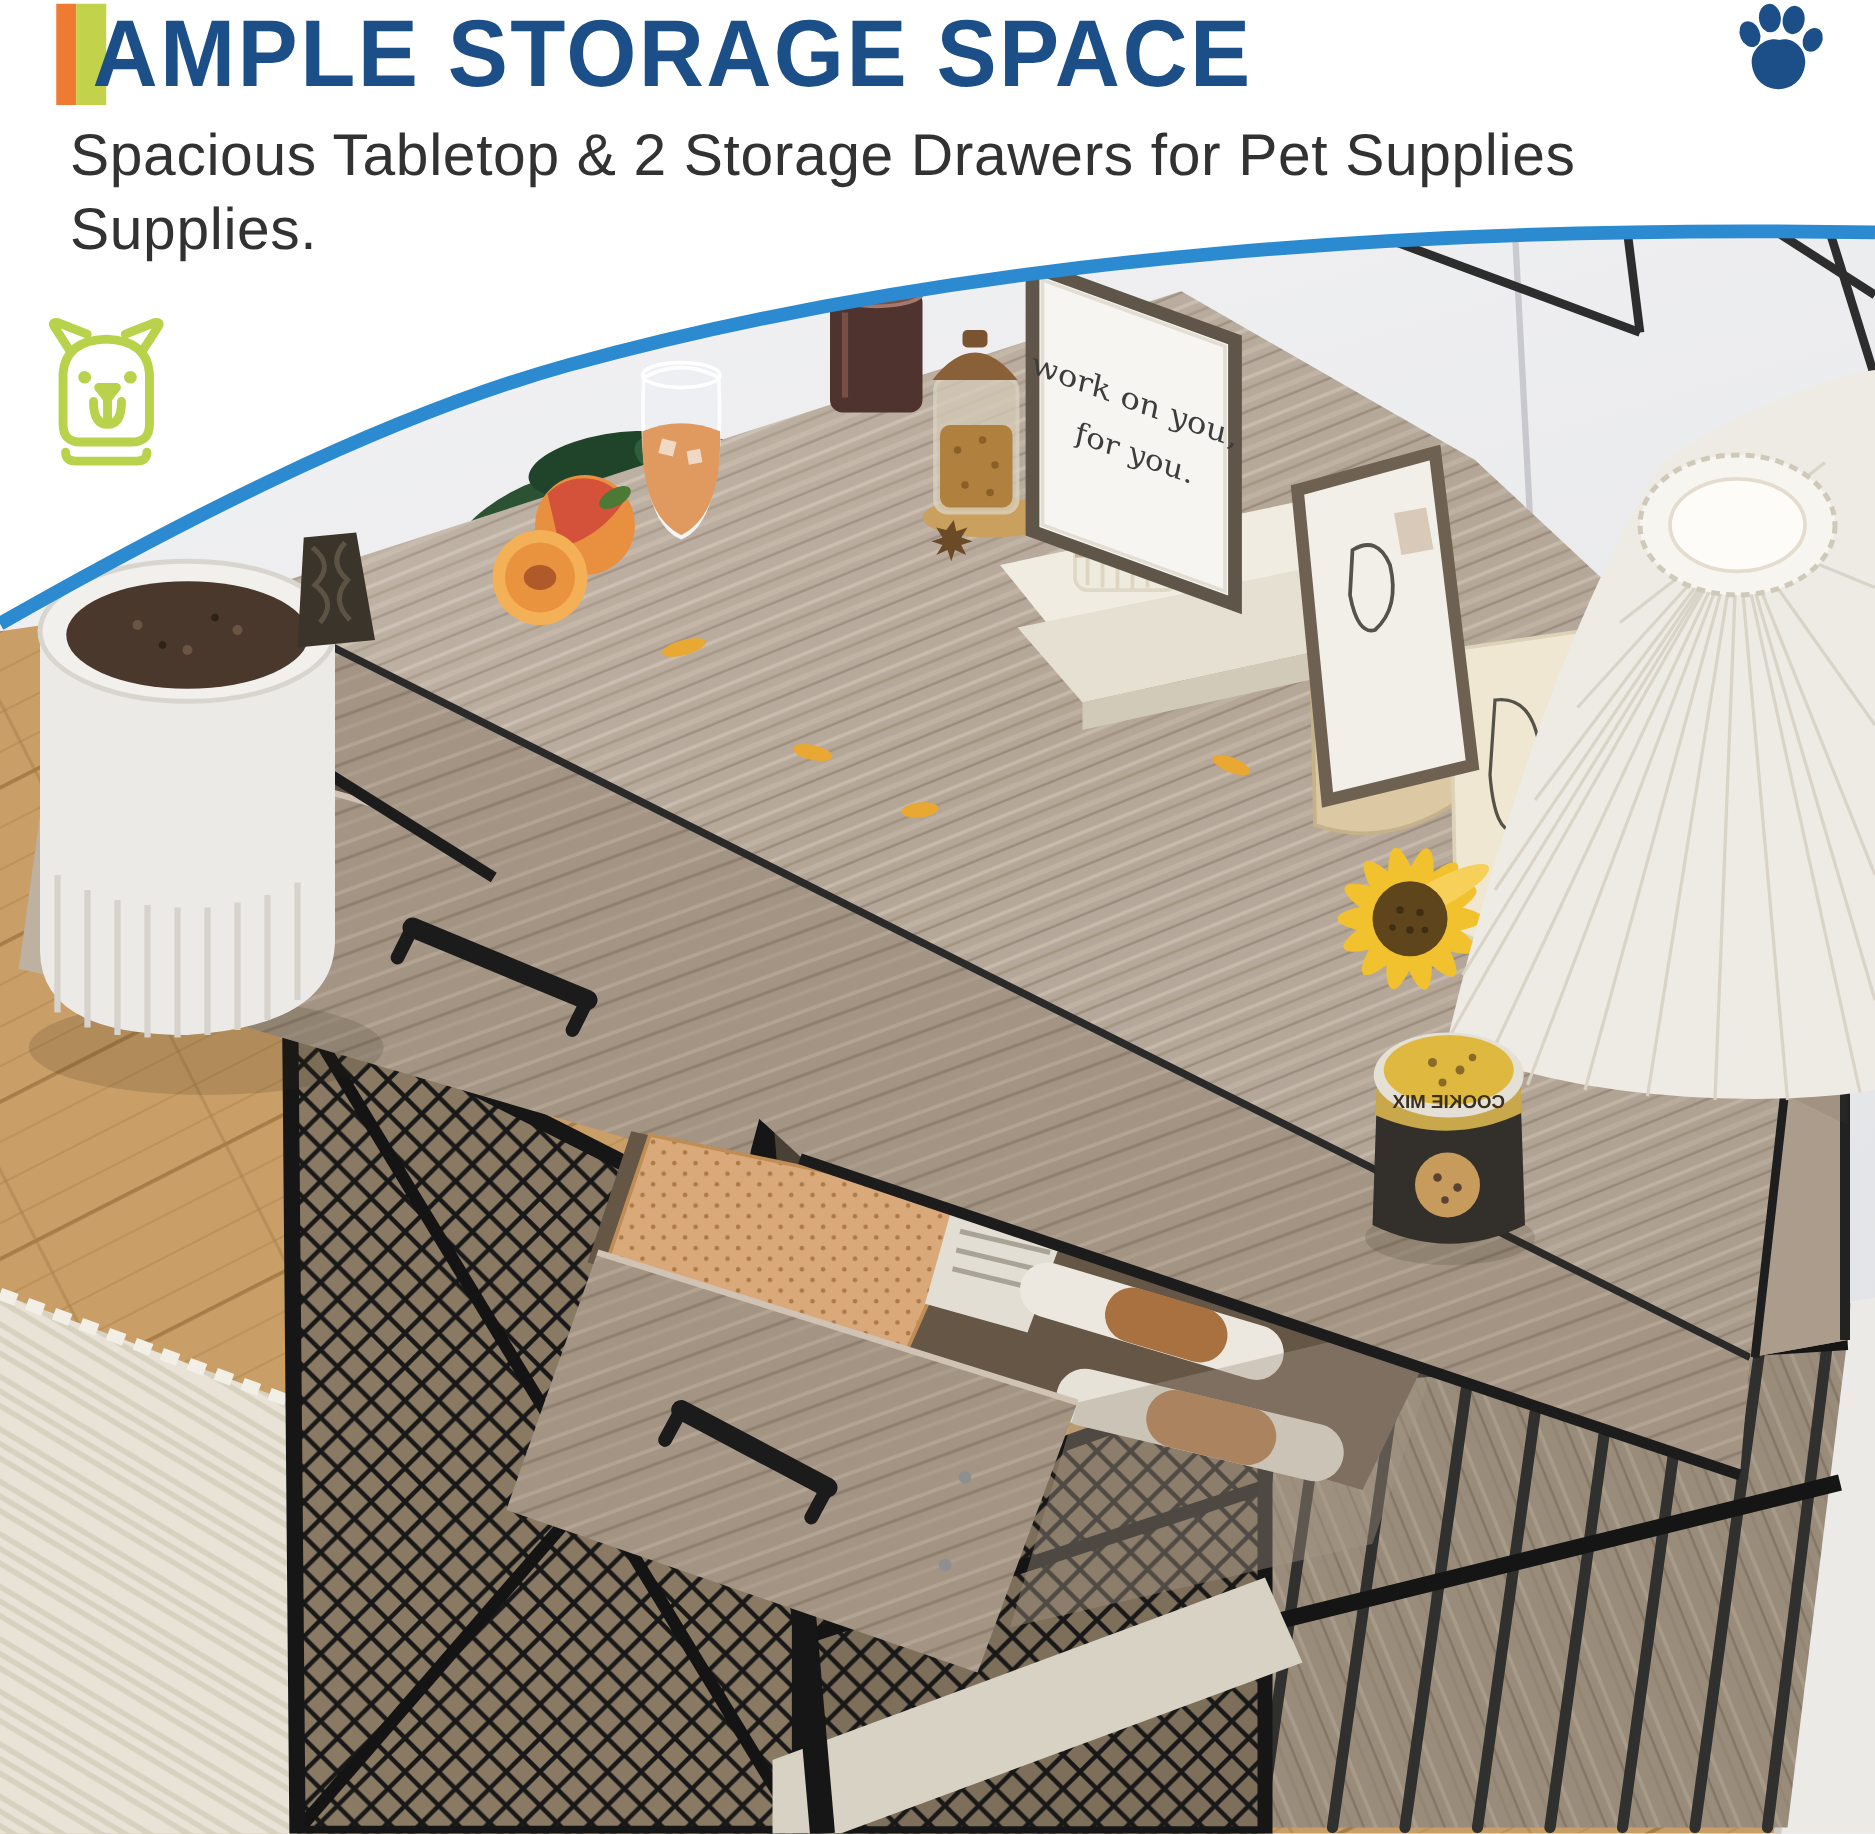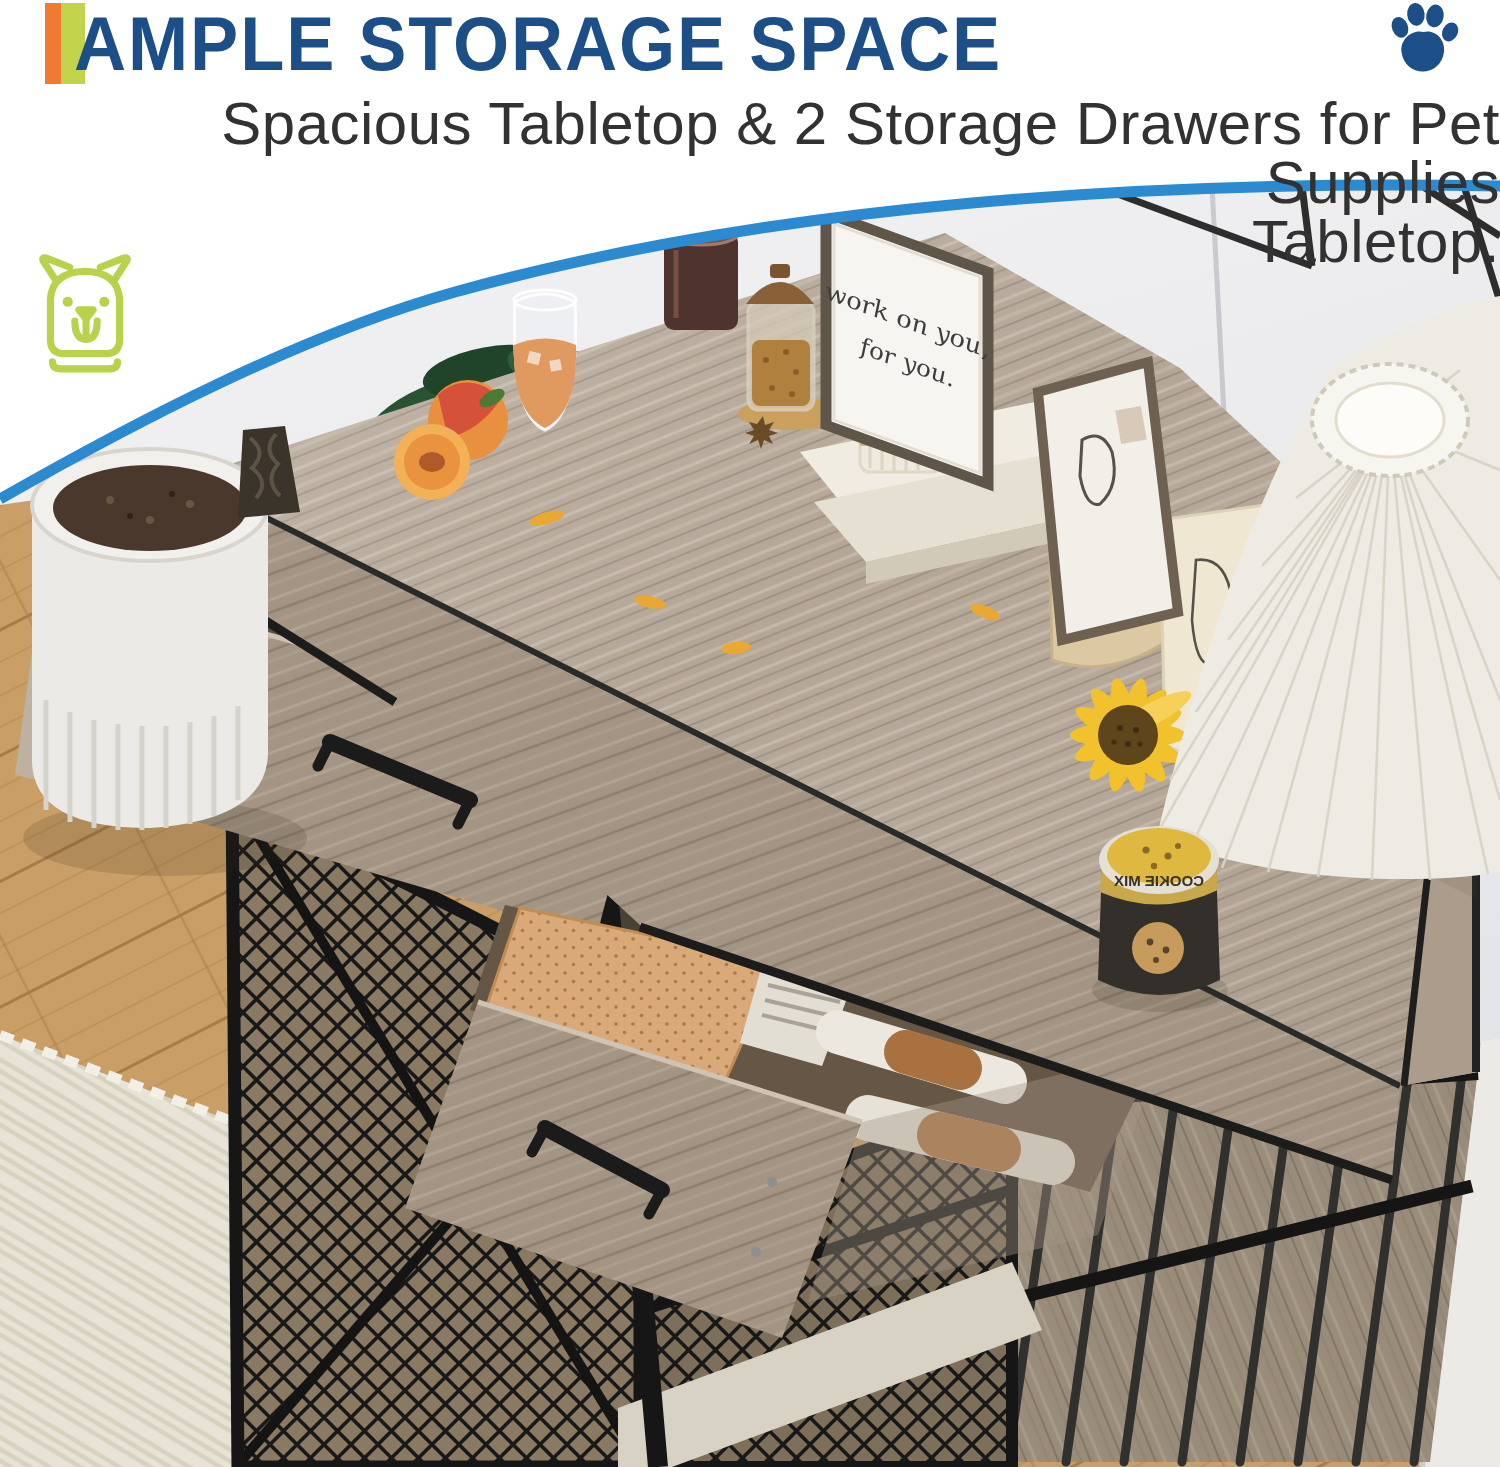--- a/index.html
+++ b/index.html
@@ -5,22 +5,22 @@
   html,body{margin:0;padding:0;background:#fff;}
   .stage{position:relative;width:1500px;height:1467px;overflow:hidden;background:#ffffff;
          font-family:"Liberation Sans",sans-serif;}
   .scene{position:absolute;left:0;top:0;width:1500px;height:1467px;}
   .accent{position:absolute;top:3px;height:81px;}
   .accent.orange{left:45px;width:16px;background:#ef7a31;}
   .accent.green{left:61px;width:24px;background:#c3d24b;}
   .headline{position:absolute;left:74px;top:0px;font-size:76px;font-weight:bold;
             letter-spacing:2px;color:#1c4f87;white-space:nowrap;
             transform:scaleX(.95);transform-origin:left top;line-height:88px;}
-  .subtitle{position:absolute;left:56px;top:94px;color:#323232;font-size:60px;
-            line-height:59px;letter-spacing:.5px;text-align:right;}
+  .subtitle{position:absolute;left:56px;top:94px;color:#323232;font-size:47px;
+            line-height:59px;letter-spacing:.5px;}
   .paw{position:absolute;left:1383px;top:0px;width:78px;height:76px;}
   .dogicon{position:absolute;left:24px;top:254px;width:122px;height:122px;}
 </style>
 </head>
 <body>
 
 <div class="stage">
 
   <svg class="scene" viewBox="0 0 1500 1467" role="img">
     <defs>
@@ -430,21 +430,21 @@
 
     <path d="M0,0 H1500 V186 C1160,180 780,202 455,292 C300,335 130,425 0,499 Z" fill="#ffffff"></path>
     <path d="M0,499 C130,425 300,335 455,292 C780,202 1160,180 1500,186" fill="none" stroke="#2b8ad0" stroke-width="11"></path>
   </svg>
 
   <div class="accent orange"></div>
   <div class="accent green"></div>
   <div class="headline">AMPLE STORAGE SPACE</div>
   <div class="subtitle">
     <div>Spacious Tabletop &amp; 2 Storage Drawers for Pet Supplies</div>
-    <div>Tabletop.</div>
+    <div>Supplies.</div>
   </div>
 
   <svg class="paw" viewBox="0 0 100 100">
     <g fill="#1c4f87">
       <ellipse cx="21" cy="36" rx="10.5" ry="14" transform="rotate(-22 21 36)"></ellipse>
       <ellipse cx="42" cy="19" rx="11.5" ry="15" transform="rotate(-6 42 19)"></ellipse>
       <ellipse cx="67" cy="21" rx="11.5" ry="15" transform="rotate(10 67 21)"></ellipse>
       <ellipse cx="87" cy="42" rx="10" ry="13" transform="rotate(26 87 42)"></ellipse>
       <path d="M52,42 C67,38 81,52 79,68 C77,85 64,94 51,94 C38,94 25,85 23,68 C21,52 37,38 52,42 Z"></path>
     </g>

